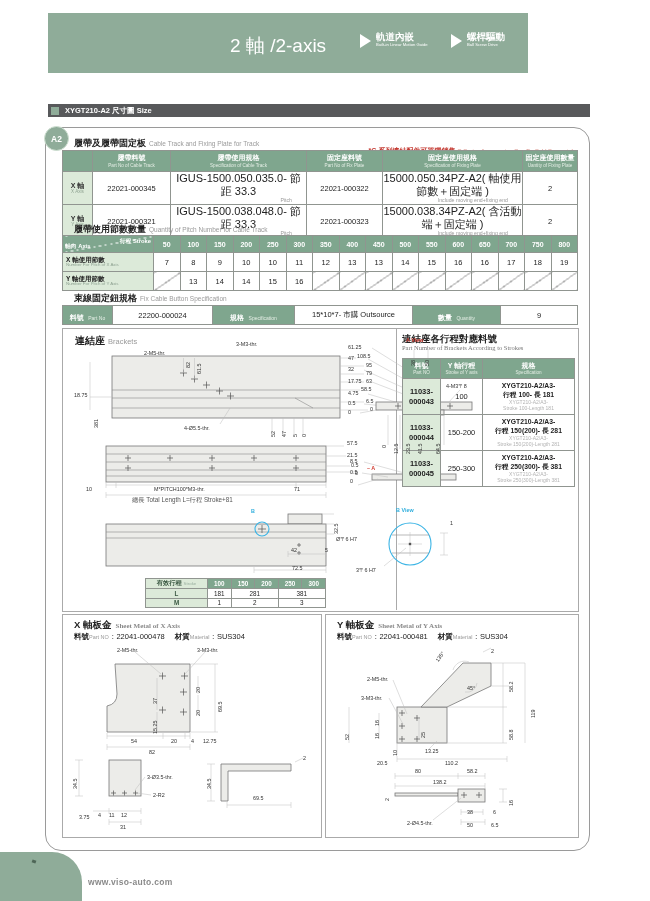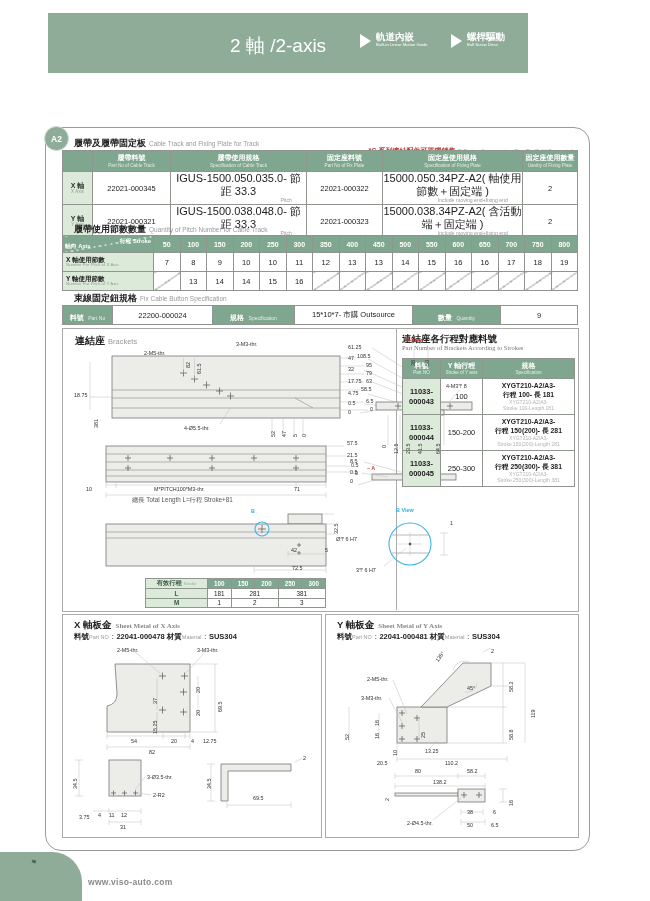--- a/index.html
+++ b/index.html
@@ -83,21 +83,21 @@
   .bkt-tbl .pn{font-size:7.5px;font-weight:bold;line-height:1.25;}
   .bkt-tbl .st{font-size:7.5px;}
   .bkt-tbl .sp1{display:block;font-size:6.8px;font-weight:bold;line-height:1.25;}
   .bkt-tbl .sp2{display:block;font-size:5px;color:#b3b3b3;line-height:1.2;}
   
   .sheet-title .tcn{font-size:9.5px;font-weight:bold;color:#222;}
   .sheet-title .ten{font-size:7px;color:#8a8a8a;font-family:"Liberation Serif",serif;margin-left:4px;}
   .sheet-info{position:absolute;font-size:7.5px;color:#222;white-space:nowrap;}
   .sheet-info .lc{font-weight:bold;}
   .sheet-info .le{font-size:5.5px;color:#9a9a9a;}
-  .sheet-info .val{font-weight:bold;margin-right:0;}
+  .sheet-info .val{font-weight:normal;margin-right:8px;}
   
   .footblob{position:absolute;left:0;top:852px;width:82px;height:49px;background:#8FAC99;border-radius:0 30px 0 0;}
   .footblob .spk{position:absolute;left:32px;top:8px;width:4px;height:3px;background:#4e6657;transform:rotate(20deg);}
   .url{position:absolute;left:88px;top:877px;font-size:8.5px;font-weight:bold;color:#8a8a8a;letter-spacing:.3px;}
 </style>
 </head>
 <body>
 
 <div class="page">
 
@@ -115,20 +115,24 @@
     </div>
     <div class="badge" style="left:403px;">
       <span class="tri"></span>
       <span class="bt">
           <span class="bcn">螺桿驅動</span>
       <span class="ben">Ball Screw Drive</span>
         </span>
     </div>
   </div>
 
+  <div class="secbar">
+    <span class="sq"></span>
+    <span class="st">XYGT210-A2 尺寸圖 Size</span>
+  </div>
 
   <div class="content"></div>
   <div class="a2badge">A2</div>
 
   <div class="sect-title" style="left:74px;top:137px;">
     <span>履帶及履帶固定板</span><span class="en">Cable Track and Fixing Plate for Track</span>
   </div>
   <div class="note">
     <span class="cn">*G 系列連結配件可單獨銷售</span><span class="en"> G Series Accessories Can Be Sold Separately.</span>
   </div>

